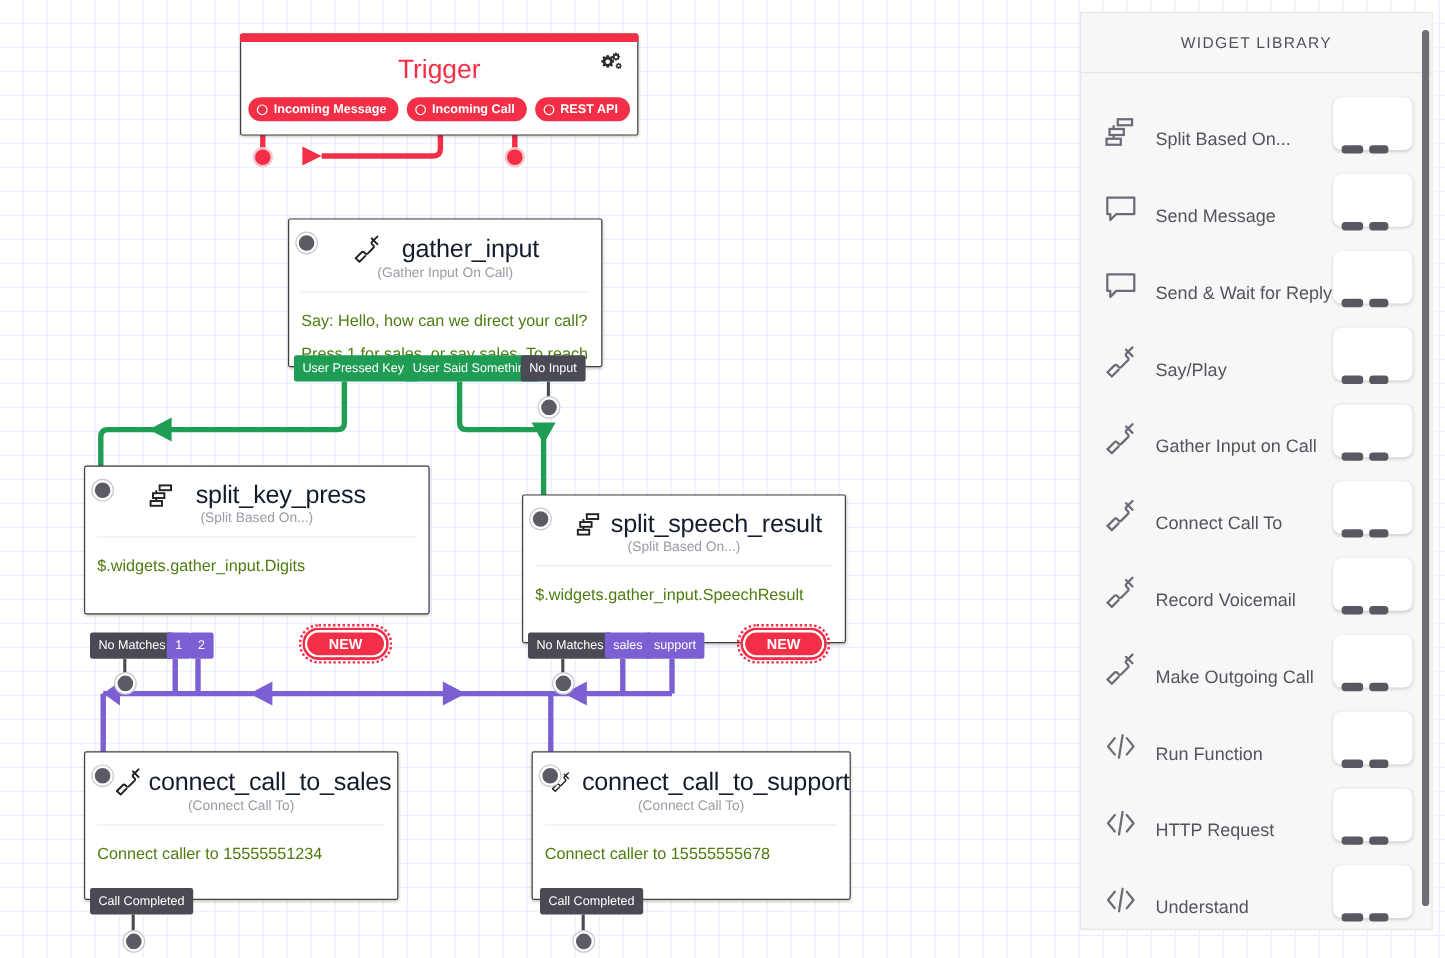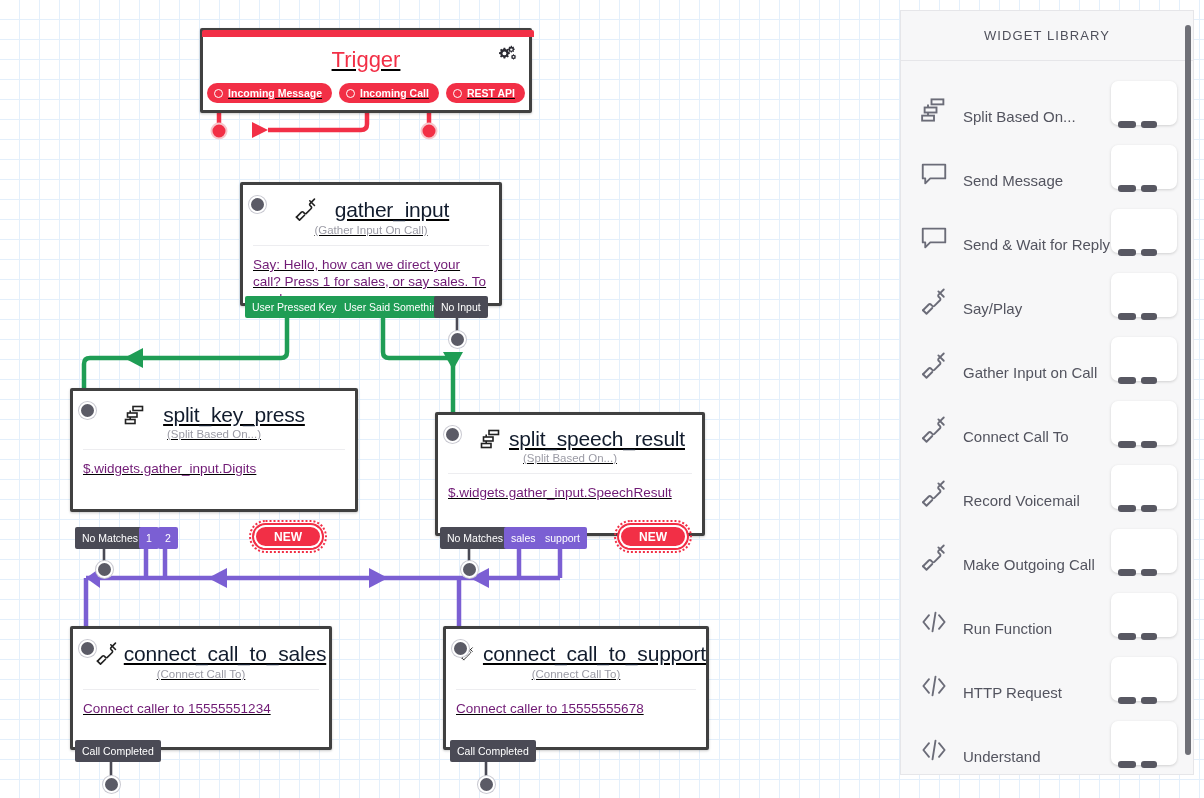--- a/index.html
+++ b/index.html
@@ -19,40 +19,39 @@
     background-size: 20px 20px;
     background-position: -1px -1px;
   }
 
   #wires { position: absolute; left: 0; top: 0; width: 1204px; height: 798px; pointer-events: none; }
 
   
   .node {
     position: absolute;
     background: #ffffff;
-    border: 3px solid #404040;
+    border: 1px solid #404040;
     border-radius: 2px;
     box-shadow: 0 1px 3px rgba(0,0,0,.14), 0 1px 2px rgba(0,0,0,.08);
-    text-decoration: underline;
   }
   .node-title-row {
     display: flex; align-items: center; justify-content: center;
     gap: 16px; padding-top: 12px;
   }
   .node-title {
     font-size: 21px; color: #121c2d; letter-spacing: -.2px; white-space: nowrap;
   }
   .node-sub {
     text-align: center; font-size: 11.5px; color: #9b9ba5;
     margin-top: 1px; padding-bottom: 9px;
   }
   .node-divider { height: 1px; background: #ededf0; margin: 0 10px; }
   .node-body {
     padding: 10px 10px 0 10px;
-    font-size: 13.5px; color: #701a75; line-height: 17px;
+    font-size: 13.5px; color: #4d7c0f; line-height: 27px;
     overflow: hidden;
   }
 
   
   .in-dot {
     position: absolute; width: 17px; height: 17px; border-radius: 50%;
     background: #5b5b66; border: 2px solid #ffffff;
     box-shadow: 0 0 0 1px #c9c9d1;
   }
 

